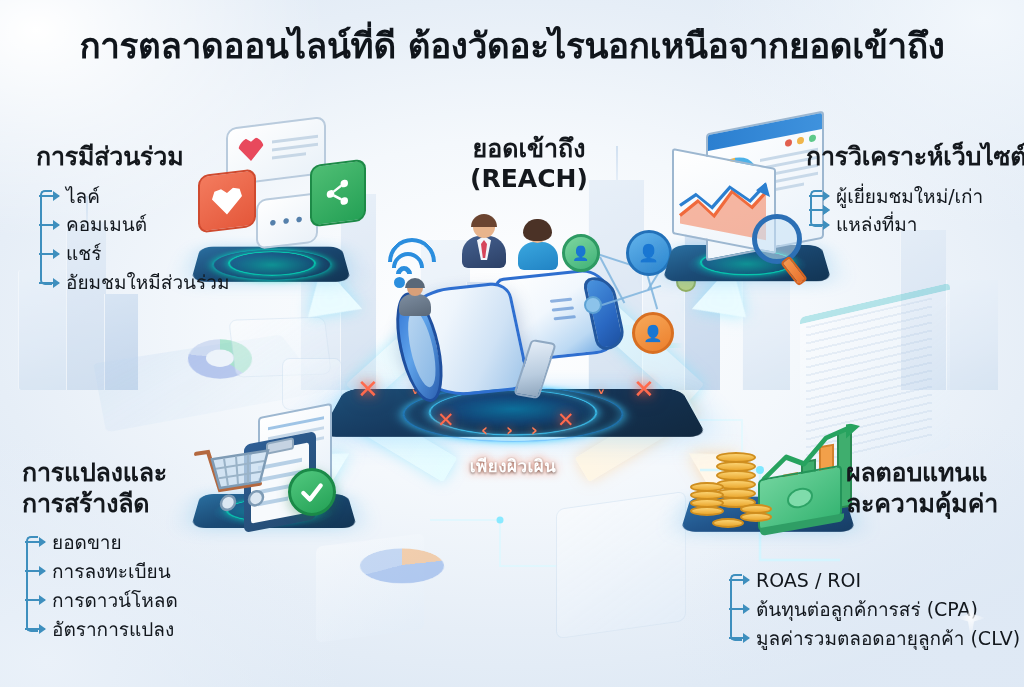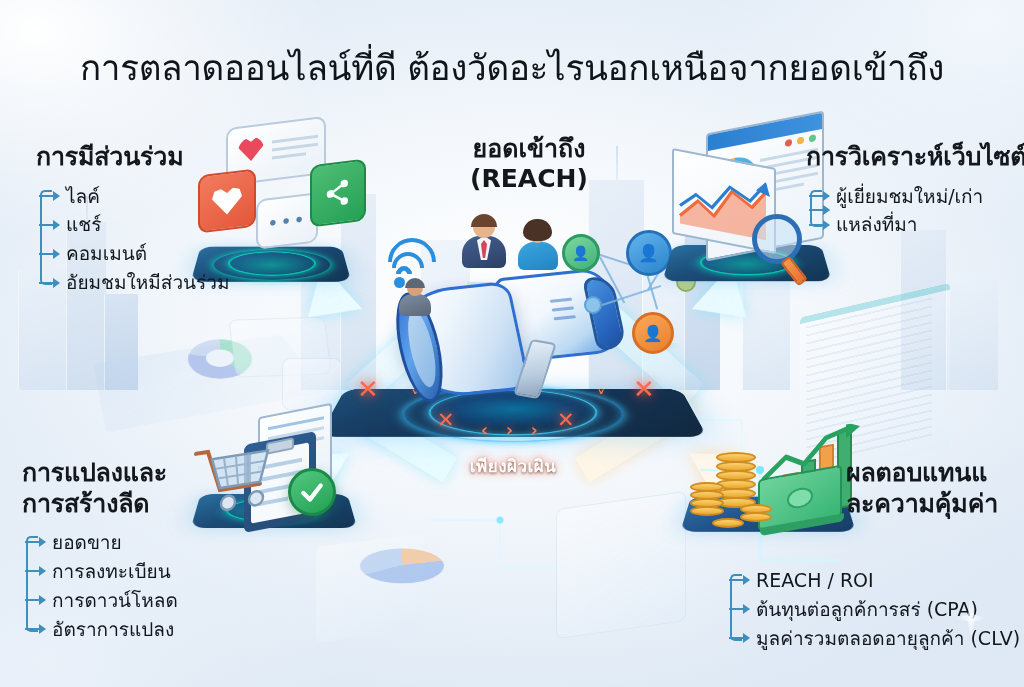--- a/index.html
+++ b/index.html
@@ -221,22 +221,22 @@
   .blk.right { text-align:left; }
 
   
   .center-title {
     position:absolute; left:414px; top:134px; width:230px; text-align:center;
     font-size:25px; font-weight:700; color:#14181d; line-height:1.2;
   }
 
   
   .headline {
-    position:absolute; left:0; top:40px; width:1024px; text-align:center;
-    font-size:35px; font-weight:400; color:#10151b; letter-spacing:-.3px;
+    position:absolute; left:0; top:18px; width:1024px; text-align:center;
+    font-size:35px; font-weight:700; color:#10151b; letter-spacing:-.3px;
   }
 
   
   .decor { position:absolute; opacity:.48; }
   .decor-card {
     background:linear-gradient(150deg,rgba(255,255,255,.88),rgba(226,238,250,.7));
     border-radius:8px; border:1px solid rgba(180,205,230,.55);
   }
   .donut { position:absolute; border-radius:50%; }
 </style>
@@ -478,22 +478,22 @@
       <line x1="8.5" y1="10.5" x2="14.5" y2="6.5" stroke="#fff" stroke-width="2"></line>
       <line x1="8.5" y1="13.5" x2="14.5" y2="17.5" stroke="#fff" stroke-width="2"></line>
     </svg>
   </div>
 
   <div class="blk" style="left:36px; top:142px; width:240px;">
     <h2>การมีส่วนร่วม</h2>
     <div class="items">
       <div class="bracket"></div>
       <div class="item"><span class="tick"></span><span>ไลค์</span></div>
+      <div class="item"><span class="tick"></span><span>คอมเมนต์</span></div>
       <div class="item"><span class="tick"></span><span>แชร์</span></div>
-      <div class="item"><span class="tick"></span><span>คอมเมนต์</span></div>
       <div class="item"><span class="tick"></span><span>อัยมชมใหมีส่วนร่วม</span></div>
     </div>
   </div>
 
   <div class="plate" style="left:668px; top:228px; width:158px; height:68px;"></div>
   <div class="plate-glow" style="left:688px; top:234px; width:118px; height:60px;"></div>
   <div class="plate-ring" style="left:700px; top:238px; width:94px; height:48px;"></div>
 
   <div style="position:absolute;left:706px;top:122px;width:118px;height:128px;
               background:linear-gradient(150deg,#ffffff,#eaf2fa);
@@ -651,21 +651,21 @@
     </div>
   </div>
 
   <div class="blk right" style="left:846px; top:458px; width:240px;">
     <h2>ผลตอบแทนแ
 ละความคุ้มค่า</h2>
   </div>
   <div class="blk" style="left:726px; top:566px; width:320px;">
     <div class="items" style="margin-top:0;">
       <div class="bracket"></div>
-      <div class="item"><span class="tick"></span><span>REACH / ROI</span></div>
+      <div class="item"><span class="tick"></span><span>ROAS / ROI</span></div>
       <div class="item"><span class="tick"></span><span>ต้นทุนต่อลูกค้การสร่ (CPA)</span></div>
       <div class="item"><span class="tick"></span><span>มูลค่ารวมตลอดอายุลูกค้า (CLV)</span></div>
     </div>
   </div>
 
   <div style="position:absolute;left:956px;top:596px;width:30px;height:44px;
               background:radial-gradient(ellipse at 50% 50%,rgba(255,255,255,.85),rgba(255,255,255,0) 70%);
               clip-path:polygon(50% 0,60% 42%,100% 50%,60% 58%,50% 100%,40% 58%,0 50%,40% 42%);"></div>
 
 </div>

